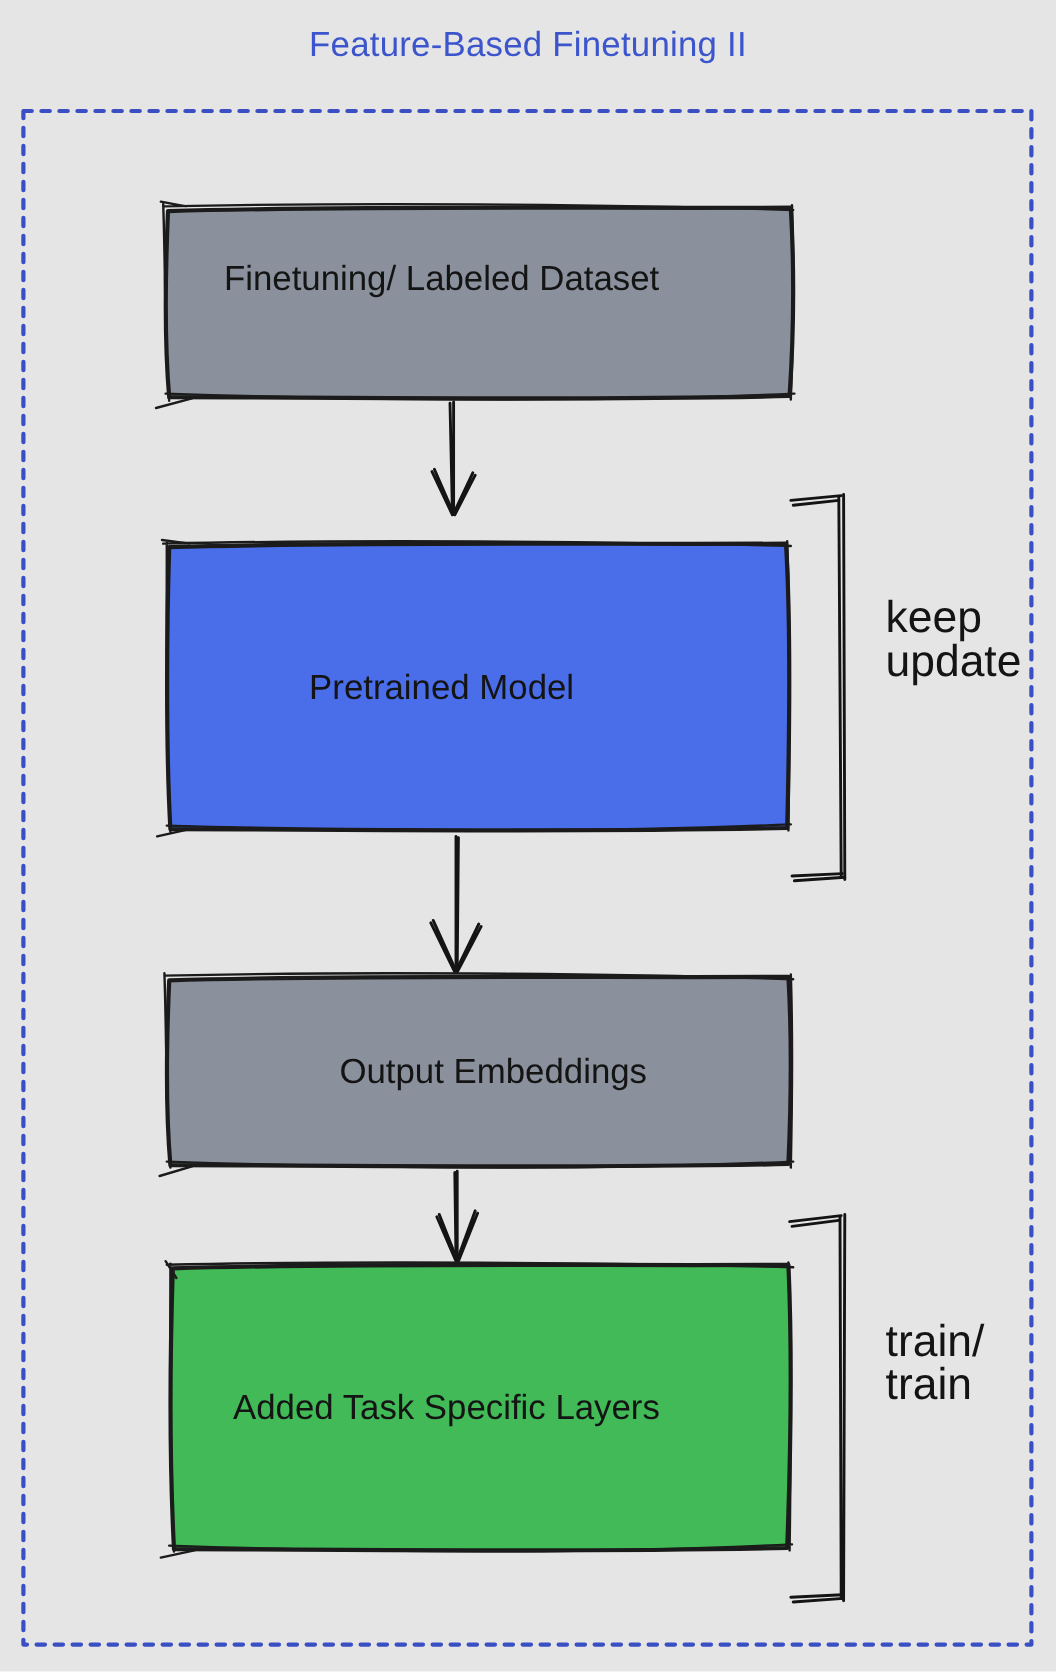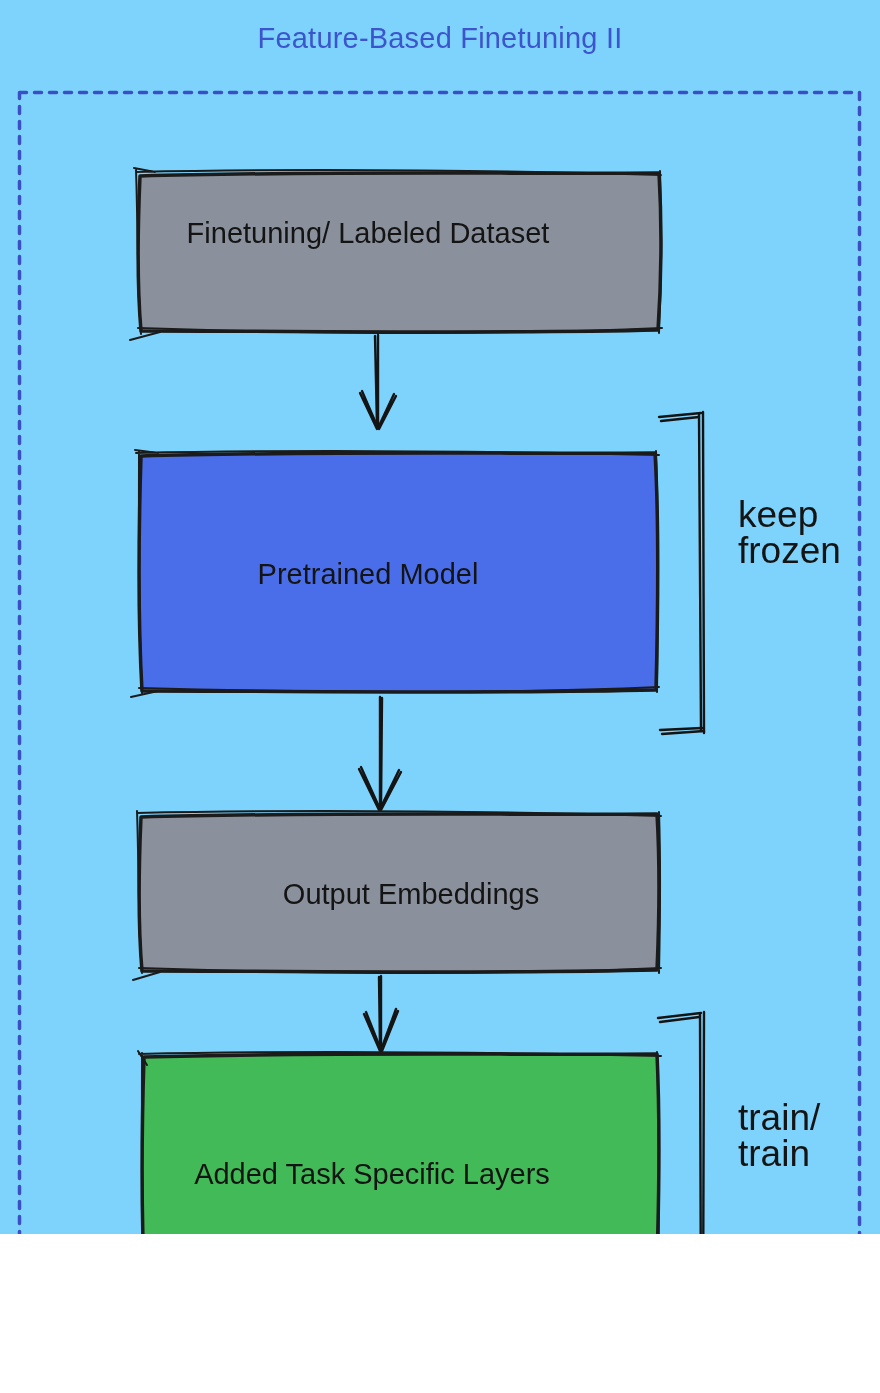--- a/index.html
+++ b/index.html
@@ -4,22 +4,22 @@
 <style>
   html, body {
     margin: 0;
     padding: 0;
     background: #ffffff;
     font-family: "Liberation Sans", sans-serif;
   }
   #page {
     position: relative;
     width: 880px;
-    height: 1234px;
-    background: #7dd3fc;
+    height: 1393px;
+    background: #e5e5e5;
     overflow: hidden;
   }
   .title {
     position: absolute;
     top: 22px;
     left: 0;
     width: 880px;
     text-align: center;
     font-size: 29px;
     font-weight: 400;
@@ -110,20 +110,20 @@
     </g>
   </svg>
 
   <div class="box-label" style="left:368px; top:574px;">Pretrained Model</div>
   <div class="box-label" style="left:368px; top:233px;">Finetuning/ Labeled Dataset</div>
   <div class="box-label" style="left:373px; top:894px;margin-left:38px;">Output Embeddings</div>
   <div class="box-label" style="left:372px; top:1174px;">Added Task Specific Layers</div>
 
   <div class="side-note" style="left:738px; top:497px;">
     <span class="note-line">keep</span>
-    <span class="note-line">frozen</span>
+    <span class="note-line">update</span>
   </div>
   <div class="side-note" style="left:738px; top:1100px;">
     <span class="note-line">train/</span>
     <span class="note-line">train</span>
   </div>
 
 </div>
 
 </body></html>

